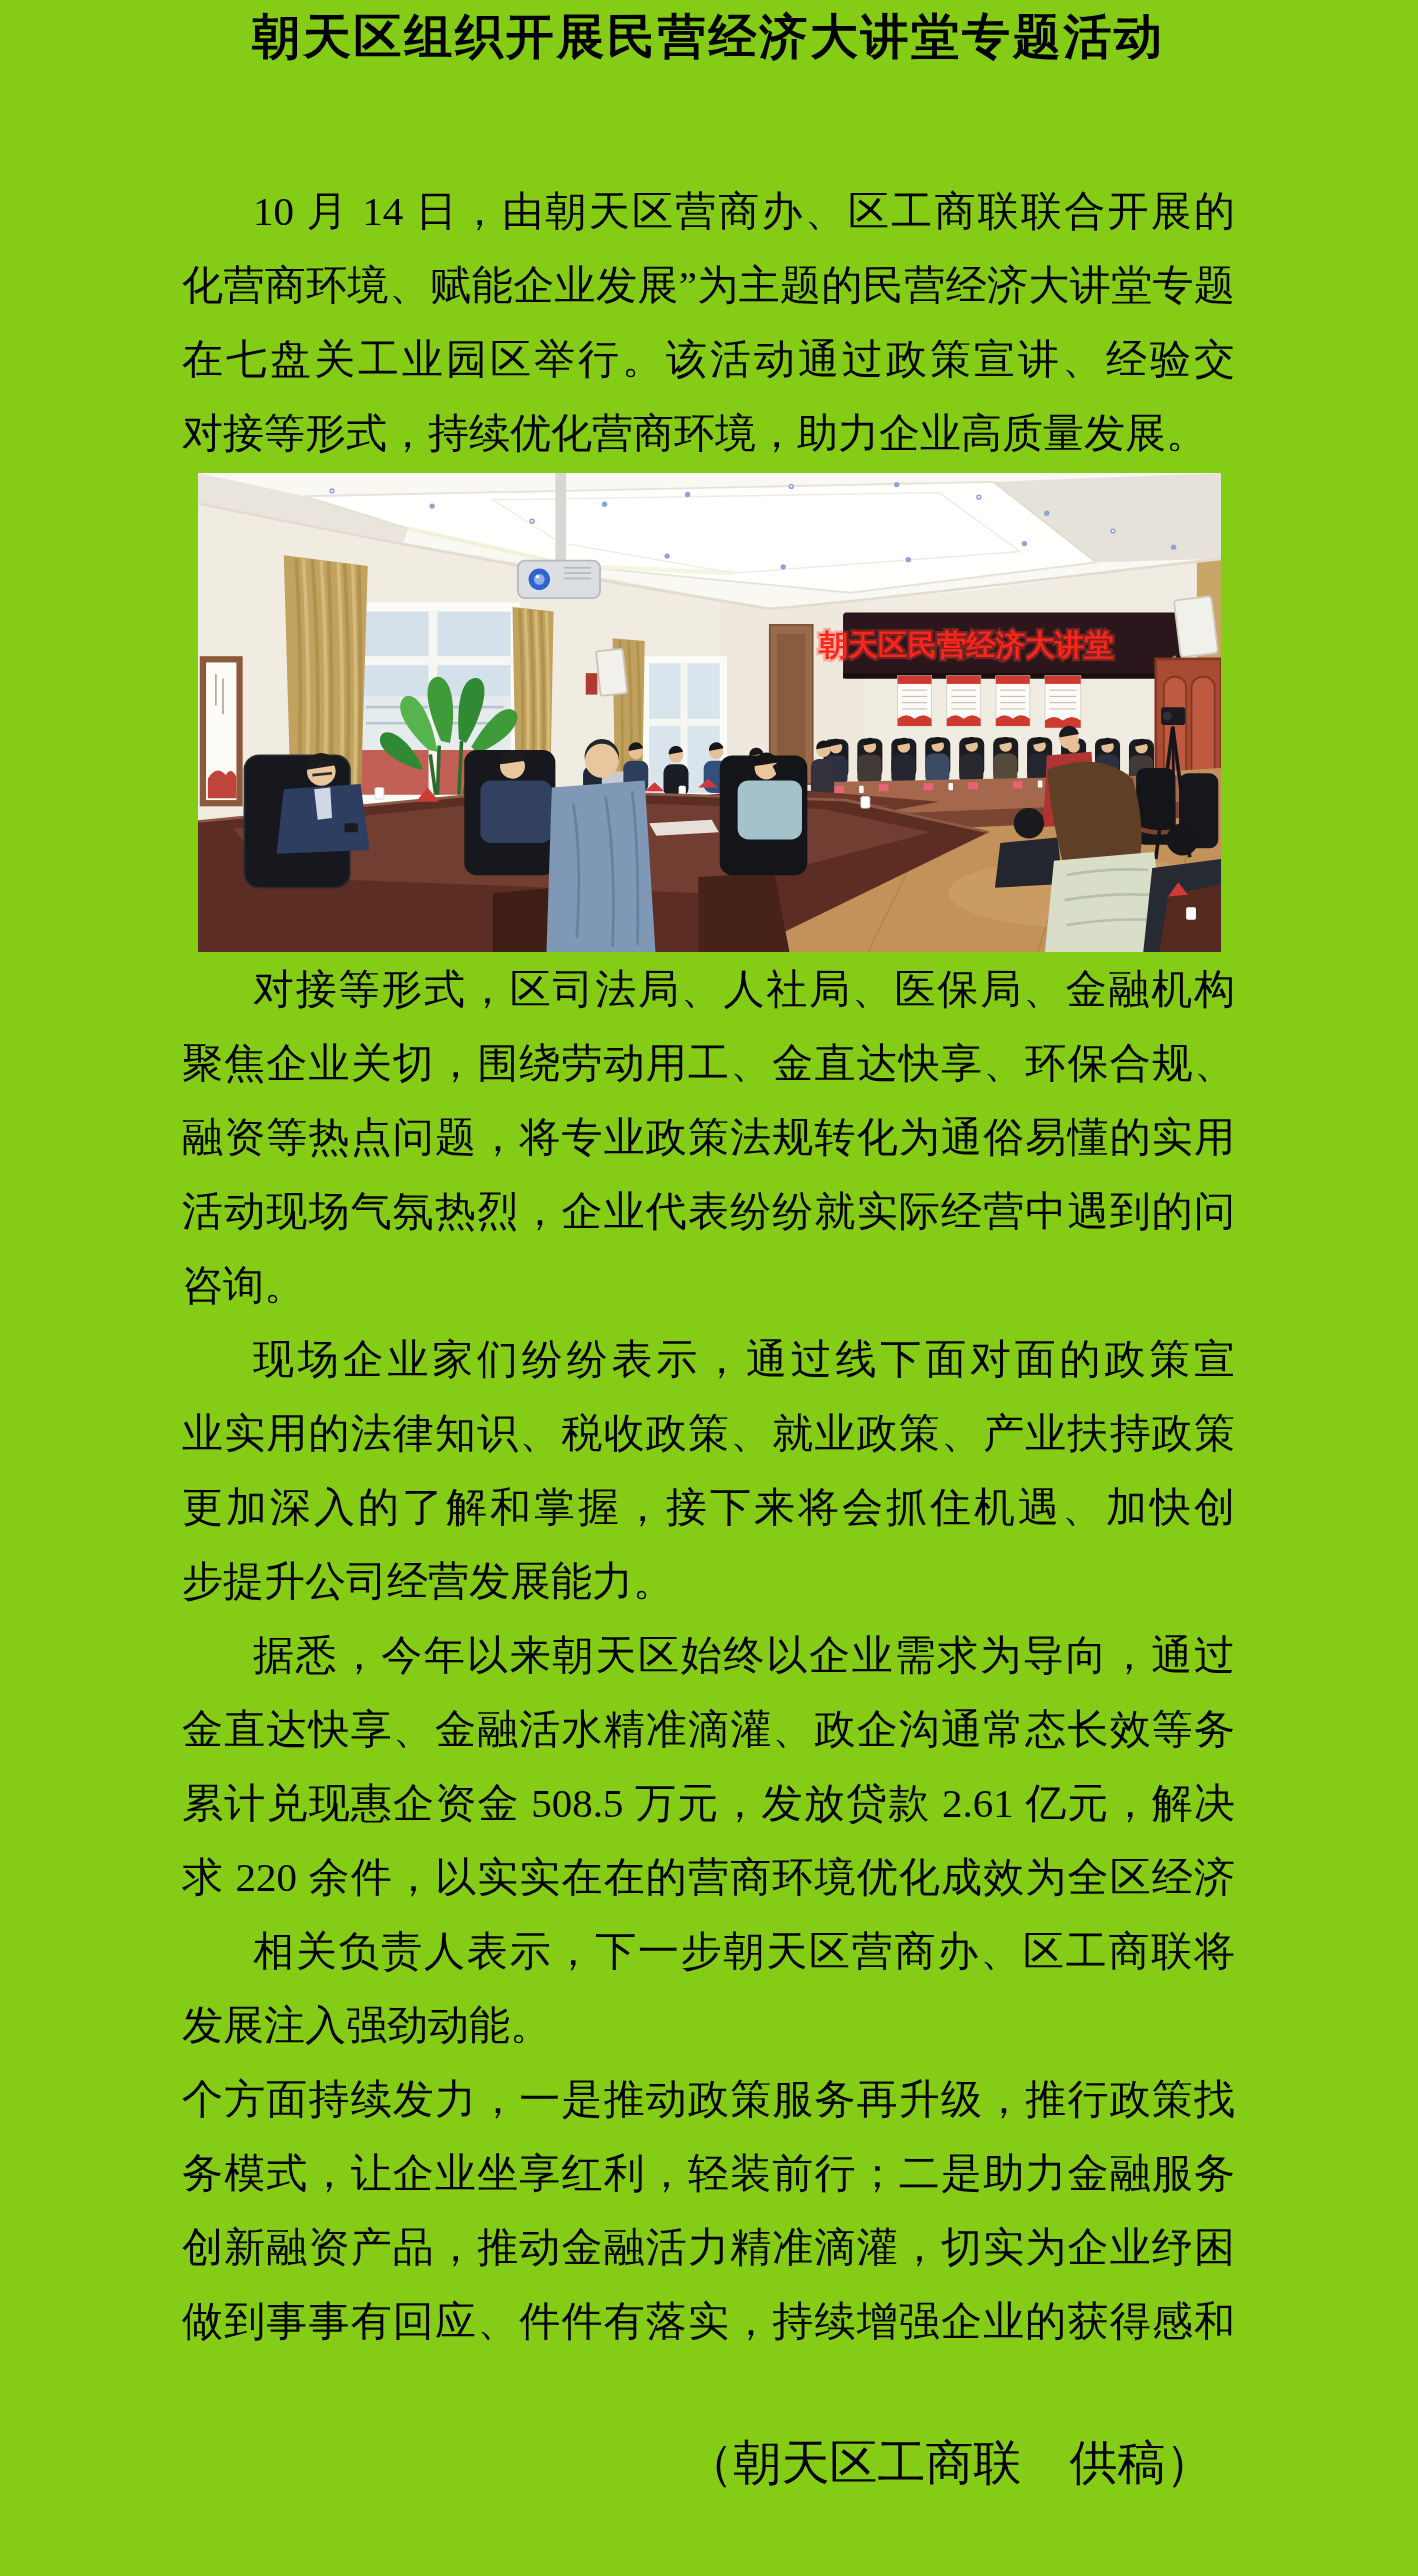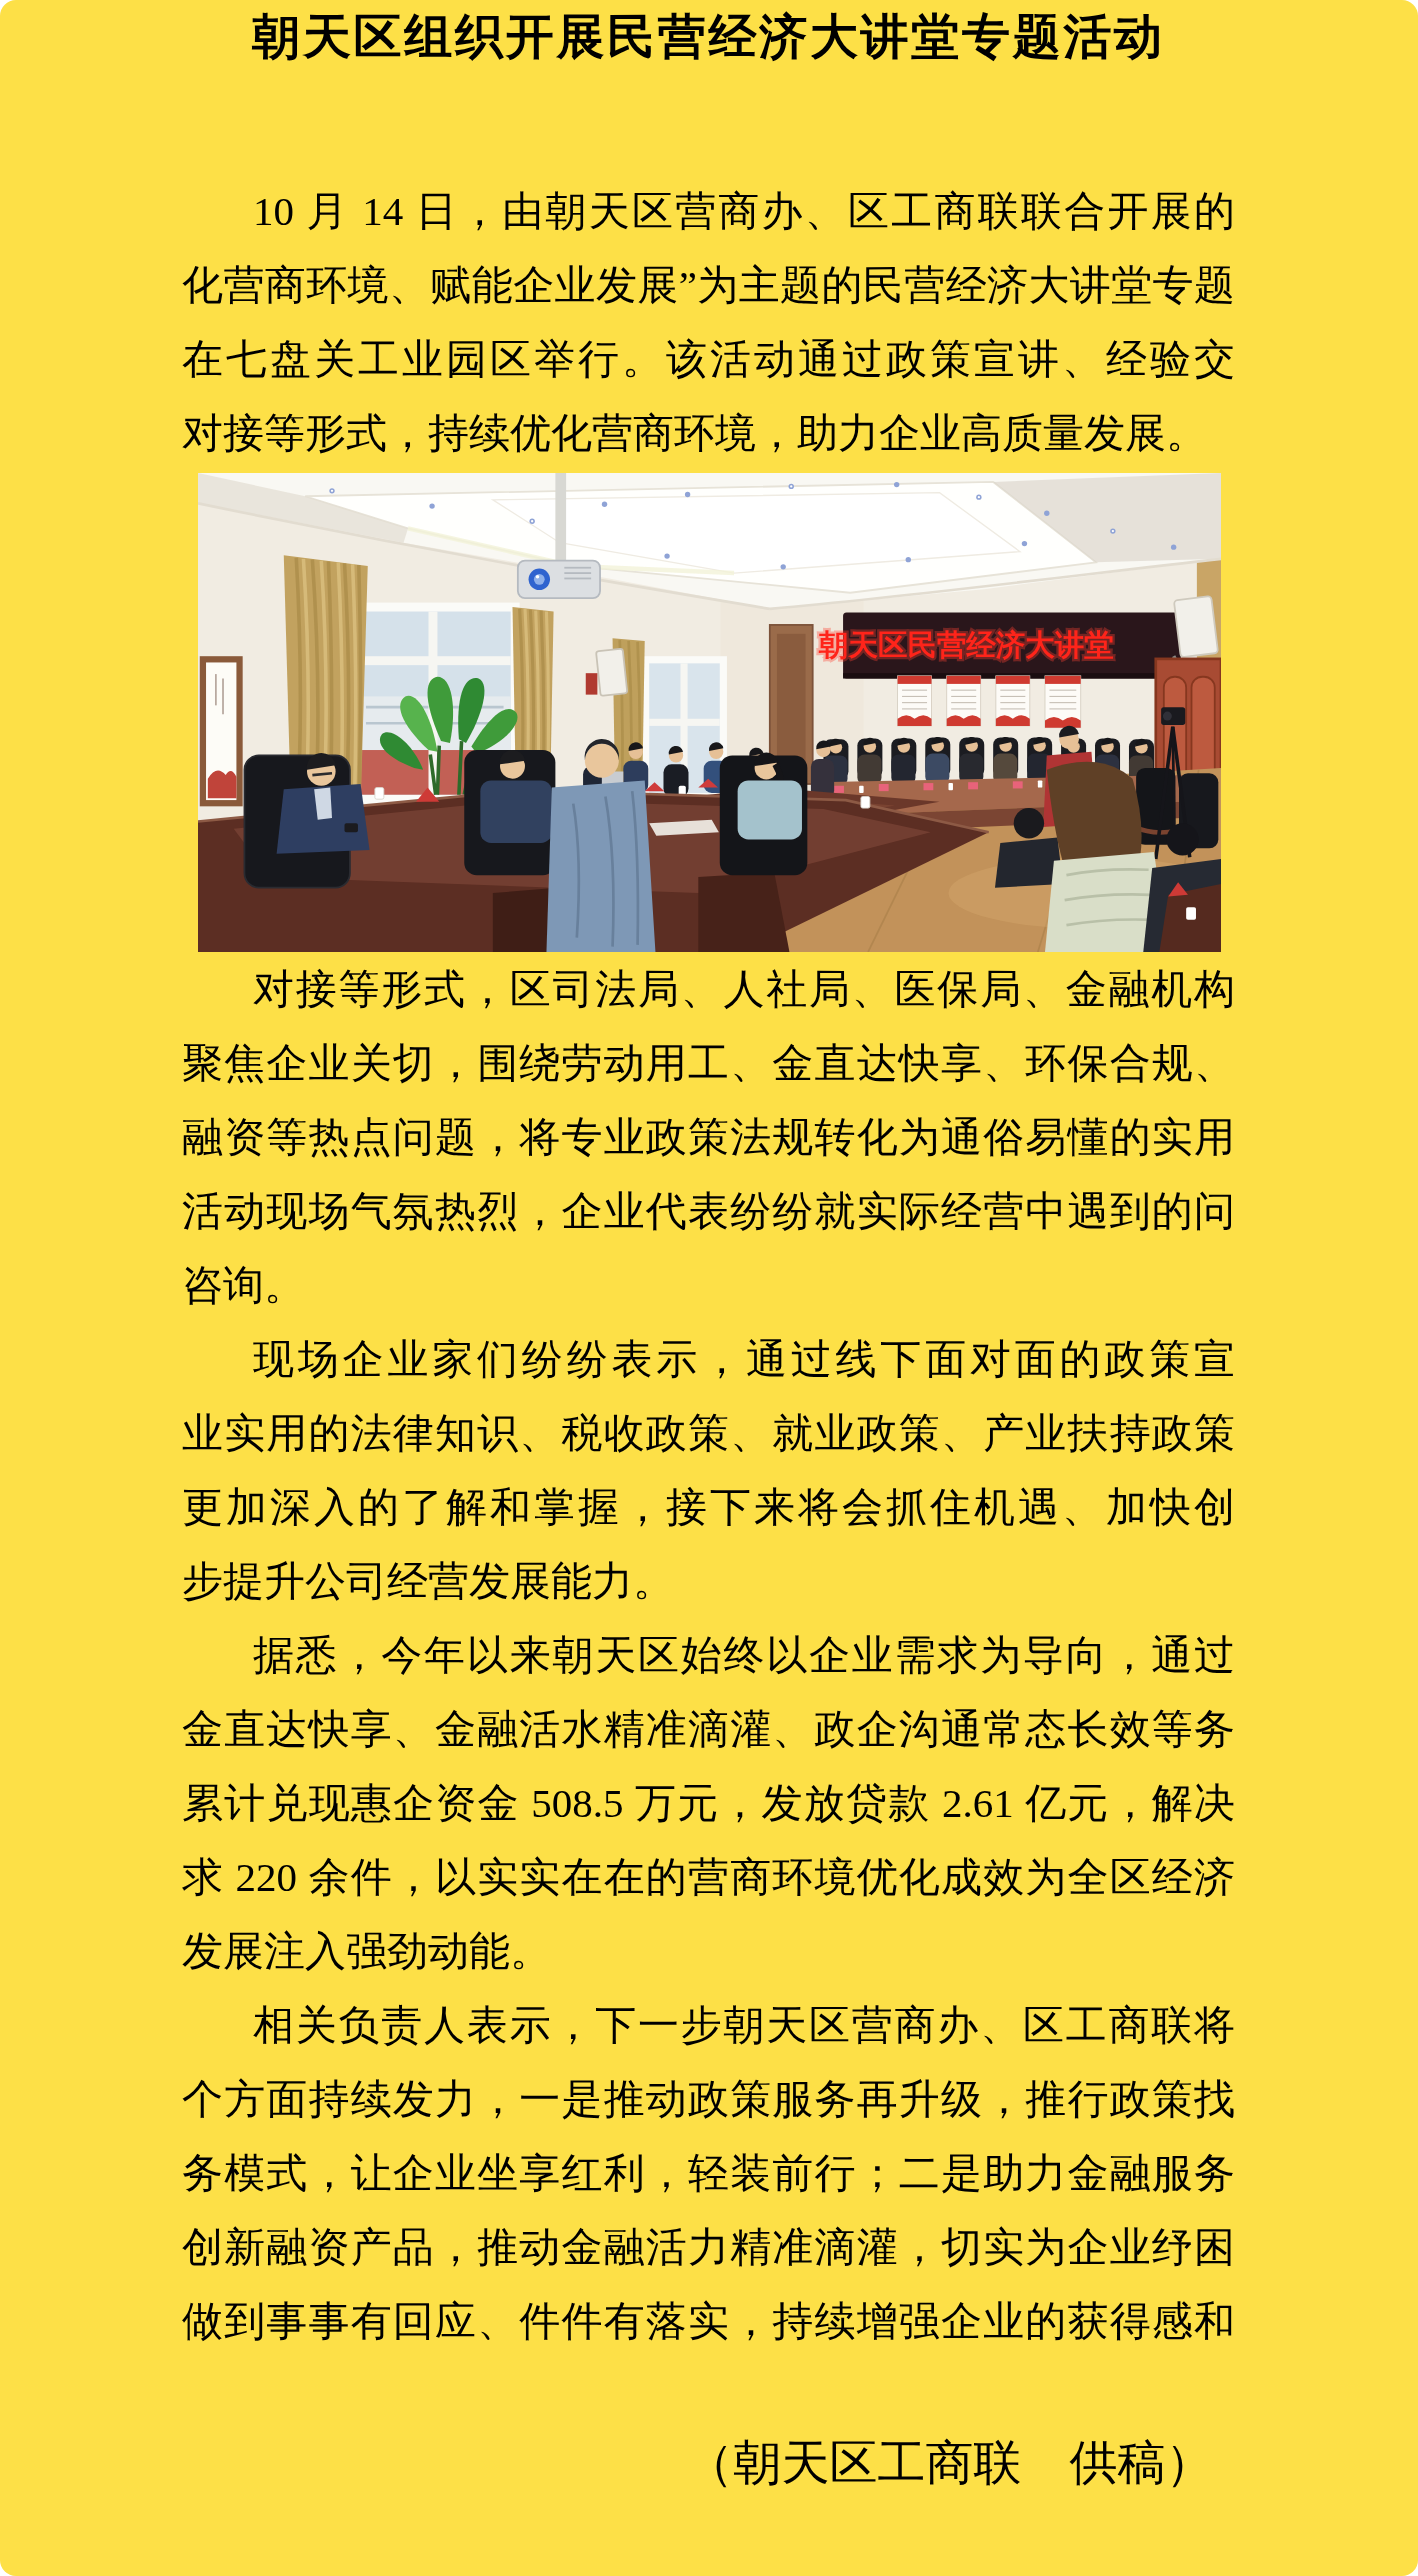--- a/index.html
+++ b/index.html
@@ -1,17 +1,17 @@
 <!DOCTYPE html>
 <html style="font-size:14.3px"><head>
 <meta charset="utf-8">
 <style>
   html,body{margin:0;padding:0;background:#ffffff;}
-  .page{position:relative;width:1418px;height:2576px;background:#fde047;overflow:hidden;
-        font-family:"Liberation Serif","DejaVu Serif",serif;color:#000;border-radius:16px;}
+  .page{position:relative;width:1418px;height:2576px;background:#84cc16;overflow:hidden;
+        font-family:"Liberation Serif","DejaVu Serif",serif;color:#000;}
   .content{position:absolute;left:182px;top:0;width:1053px;}
   .doc-title{font-size:48px;line-height:70px;font-weight:bold;text-align:center;
              letter-spacing:2.7px;margin:1.8px 0 0 0;}
   .para{margin:0;}
   .para-first{margin-top:102px;}
   .line{font-size:41px;line-height:74px;height:74px;text-align:justify;
         text-align-last:justify;overflow:hidden;white-space:normal;}
   .line.first{text-indent:71px;}
   .line.plast{text-align-last:left;}
   .photo-fig{width:866px;height:479px;margin:3.6px 0 0 16px;position:relative;}
@@ -405,22 +405,22 @@
         <div class="line">活动现场气氛热烈，企业代表纷纷就实际经营中遇到的问题进行</div>
         <div class="line plast">咨询。</div>
         <div class="line first">现场企业家们纷纷表示，通过线下面对面的政策宣讲，对企</div>
         <div class="line">业实用的法律知识、税收政策、就业政策、产业扶持政策等有了</div>
         <div class="line">更加深入的了解和掌握，接下来将会抓住机遇、加快创新，进一</div>
         <div class="line plast">步提升公司经营发展能力。</div>
         <div class="line first">据悉，今年以来朝天区始终以企业需求为导向，通过政策资</div>
         <div class="line">金直达快享、金融活水精准滴灌、政企沟通常态长效等务实措施，</div>
         <div class="line">累计兑现惠企资金 508.5 万元，发放贷款 2.61 亿元，解决企业诉</div>
         <div class="line">求 220 余件，以实实在在的营商环境优化成效为全区经济高质量</div>
+        <div class="line first">相关负责人表示，下一步朝天区营商办、区工商联将聚焦三</div>
         <div class="line plast">发展注入强劲动能。</div>
-        <div class="line first">相关负责人表示，下一步朝天区营商办、区工商联将聚焦三</div>
         <div class="line">个方面持续发力，一是推动政策服务再升级，推行政策找企业服</div>
         <div class="line">务模式，让企业坐享红利，轻装前行；二是助力金融服务再增效，</div>
         <div class="line">创新融资产品，推动金融活力精准滴灌，切实为企业纾困解难。</div>
         <div class="line plast">做到事事有回应、件件有落实，持续增强企业的获得感和满意度。</div>
       </div>
 
     <div class="attribution">（朝天区工商联　供稿）</div>
   </div>
 </div>
 

